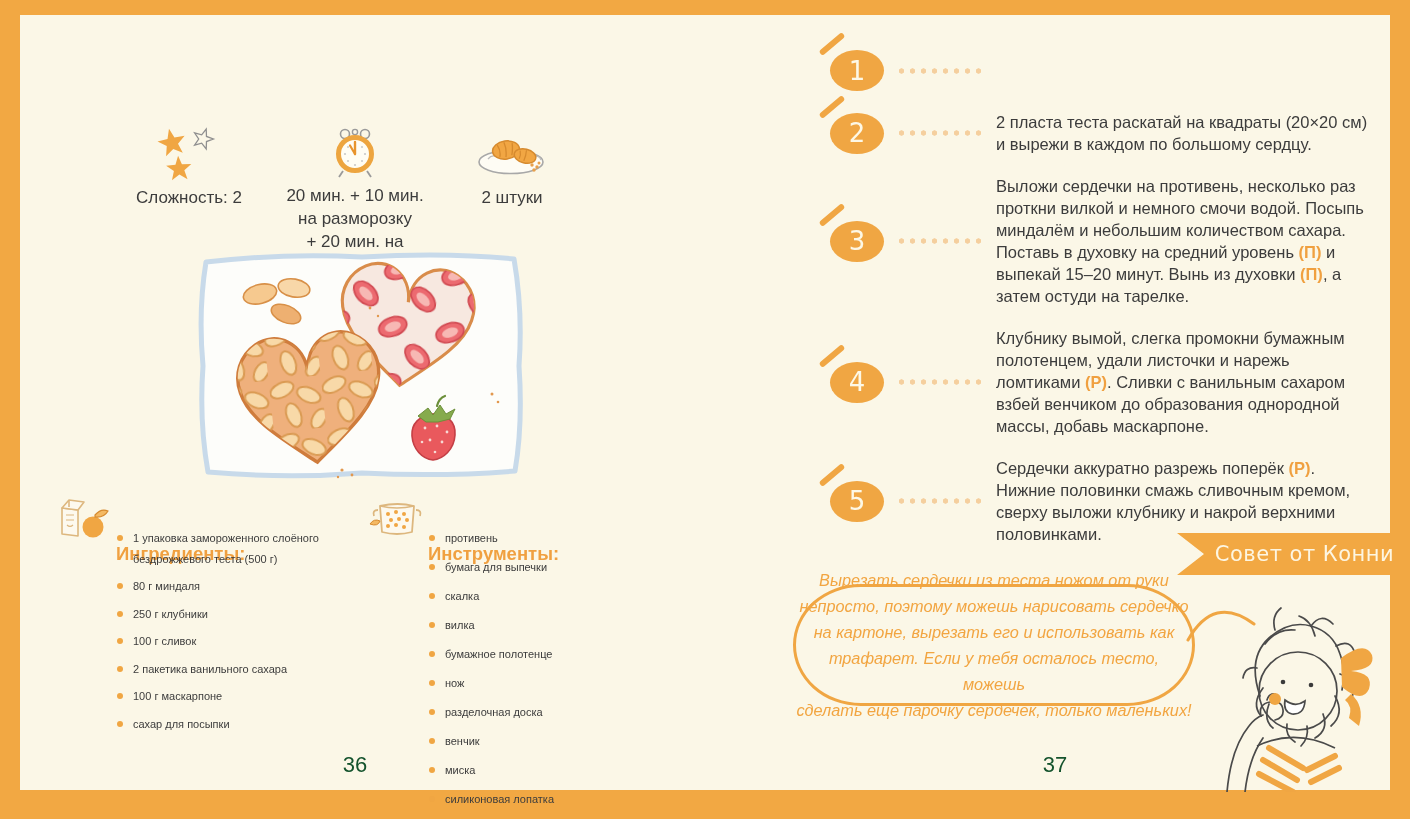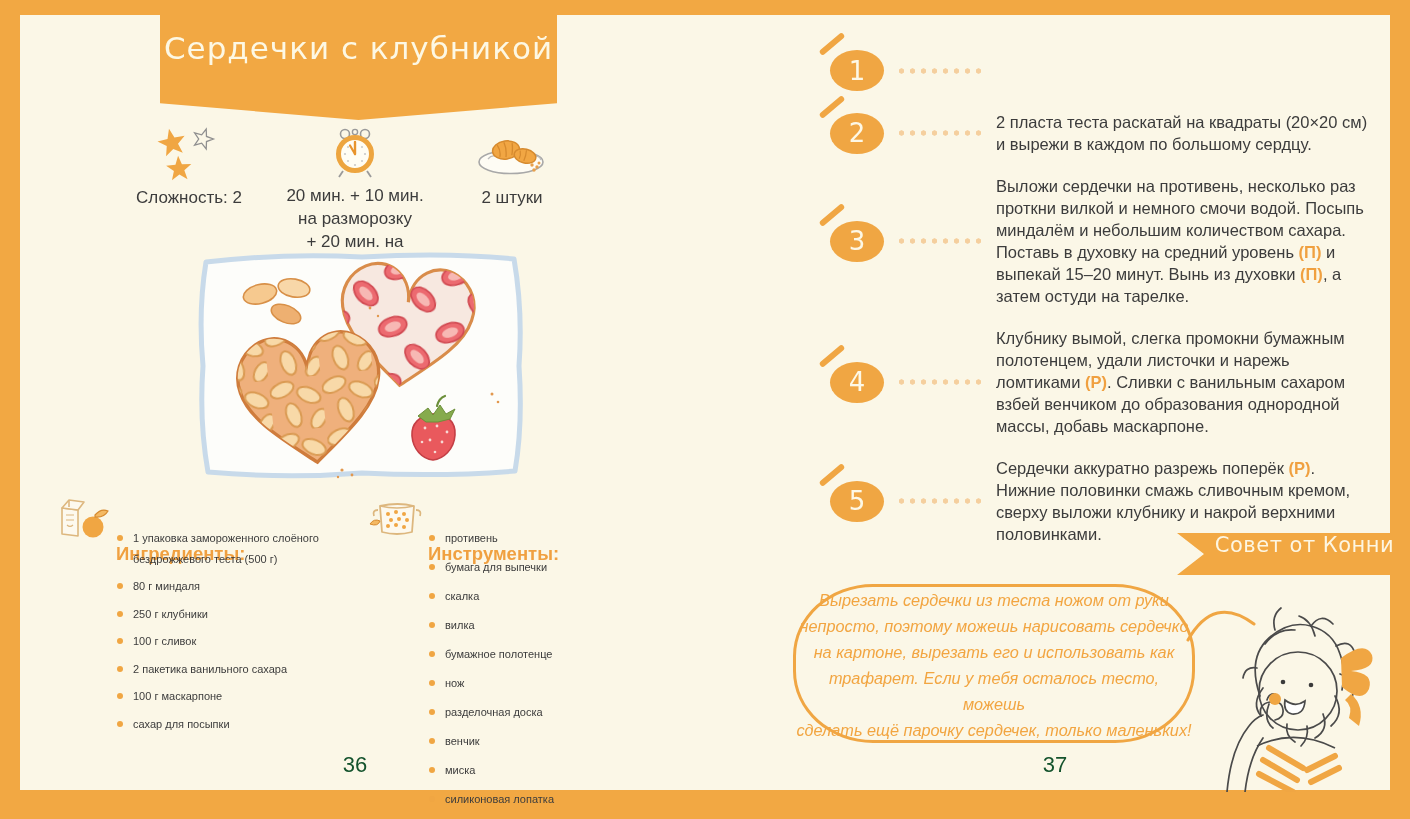--- a/index.html
+++ b/index.html
@@ -38,39 +38,36 @@
     background:#f0a643; transform:rotate(-40deg);}
   .bubble span{font-family:"DejaVu Sans", sans-serif; font-size:26px; color:#fdf8e6; line-height:1;}
   .dots{flex:0 0 88px; height:8px; margin:0 12px;
     background-image:radial-gradient(circle, #f5cf9e 2.4px, transparent 2.9px);
     background-size:11px 8px; background-repeat:repeat-x; background-position:0 50%;}
   .step p{margin:0; width:375px; font-size:16.5px; line-height:22px; color:#3c3c3c;}
   .step p b{color:#f0a040;}
 
   .tip-banner{position:absolute; right:0; top:533px; width:233px; height:42px; background:#f2a843;
     clip-path:polygon(0 0,100% 0,100% 100%,0 100%,27px 50%);
-    display:flex; justify-content:center;}
+    display:flex; align-items:center; justify-content:center;}
   .tip-banner span{font-family:"DejaVu Sans", sans-serif; font-size:21px; color:#fdf6e2; padding-left:22px; letter-spacing:0.5px;}
 
-  .tip-bubble{position:absolute; left:793px; top:584px; width:402px; height:159px; box-sizing:border-box;
+  .tip-bubble{position:absolute; left:793px; top:584px; width:402px; height:122px; box-sizing:border-box;
     border:3px solid #f0a643; border-radius:80px/72px; background:#fbf7e7;
-    display:flex; align-items:flex-start; justify-content:center;}
+    display:flex; align-items:center; justify-content:center;}
   .tip-bubble p{margin:0; font-style:italic; font-size:16.3px; line-height:26px; text-align:center; color:#f2a541;}
   .tip-tail{position:absolute; left:1186px; top:592px;}
   .conni{position:absolute; left:1203px; top:596px;}
 </style>
 </head>
 <body>
 
 <div class="spread">
   <div class="paper"></div>
 
-  <div class="title-banner">
-    <h1>Сердечки с клубникой</h1>
-  </div>
 
   <div class="meta-col" style="left:126px; top:128px; width:126px;">
     <div class="ic">
       <svg width="80" height="58" viewBox="0 0 80 58">
         <g>
           <polygon points="0,-13 3.17,-4.37 12.36,-4.02 5.13,1.67 7.64,10.52 0,5.4 -7.64,10.52 -5.13,1.67 -12.36,-4.02 -3.17,-4.37" transform="translate(23,17) scale(1.12) rotate(-12)" fill="#f0a643"></polygon>
           <polygon points="0,-13 3.17,-4.37 12.36,-4.02 5.13,1.67 7.64,10.52 0,5.4 -7.64,10.52 -5.13,1.67 -12.36,-4.02 -3.17,-4.37" transform="translate(54,13) scale(0.8) rotate(18)" fill="none" stroke="#8f8f8f" stroke-width="1.6"></polygon>
           <polygon points="0,-13 3.17,-4.37 12.36,-4.02 5.13,1.67 7.64,10.52 0,5.4 -7.64,10.52 -5.13,1.67 -12.36,-4.02 -3.17,-4.37" transform="translate(30,43) scale(1.02) rotate(-4)" fill="#f0a643"></polygon>
         </g>
       </svg>

